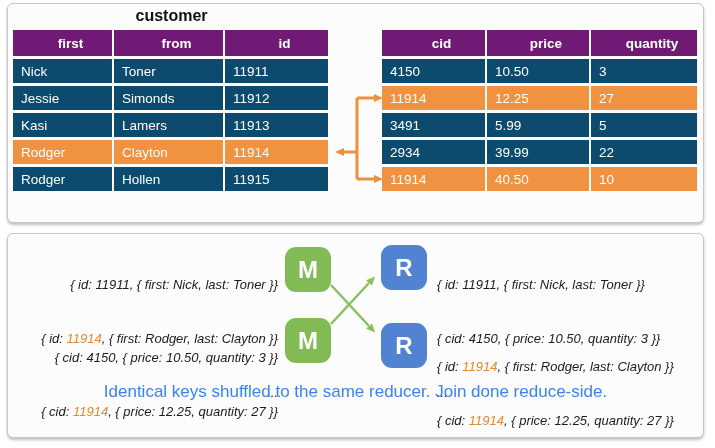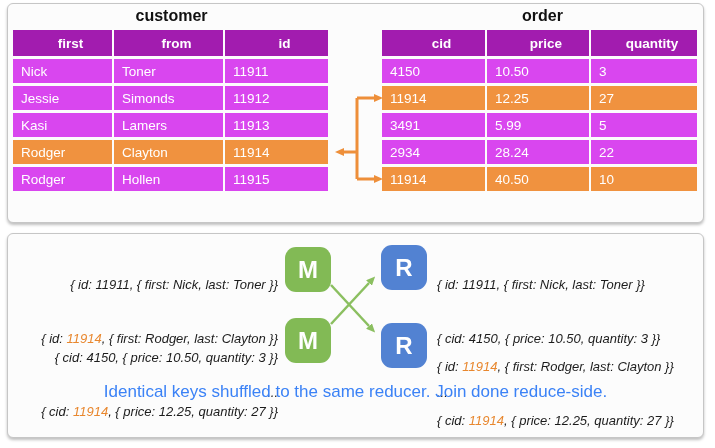--- a/index.html
+++ b/index.html
@@ -13,22 +13,22 @@
   .tbl-title{position:absolute;top:7px;font-size:16px;font-weight:bold;color:#111;text-align:center;}
   #customer-title{left:13px;width:317px;}
   #order-title{left:385px;width:315px;}
 
   .dtable{position:absolute;top:30px;display:grid;column-gap:2px;row-gap:3px;
           grid-template-rows:26px repeat(5,24px);}
   #customer-table{left:13px;grid-template-columns:99px 109px 103px;}
   #order-table{left:382px;grid-template-columns:103px 102px 106px;}
   .trow{display:contents;}
   .tcell{display:flex;align-items:center;color:#fff;font-size:13.5px;padding-left:8px;box-sizing:border-box;}
-  .thead .tcell{background:#a21caf;font-weight:bold;justify-content:center;padding-left:16px;}
-  .trow[data-variant="green"] .tcell{background:#d946ef;}
+  .thead .tcell{background:#701a75;font-weight:bold;justify-content:center;padding-left:16px;}
+  .trow[data-variant="green"] .tcell{background:#0c4a6e;}
   .trow[data-variant="orange"] .tcell{background:#f0923f;}
 
   .sql-line{position:absolute;left:7px;top:196px;width:697px;text-align:center;
             font-family:"DejaVu Sans Mono",monospace;font-size:18px;color:#111;white-space:pre;}
   .sql-bold{font-weight:bold;}
 
   svg{position:absolute;overflow:visible;}
   #join-arrows{left:326px;top:85px;}
   #shuffle-arrows{left:325px;top:240px;}
 
@@ -55,21 +55,20 @@
 </style>
 </head>
 <body>
 
 <div class="canvas">
 
   <div class="panel" id="panel-tables"></div>
   <div class="panel" id="panel-mapreduce"></div>
 
   <div class="tbl-title" id="customer-title">customer</div>
-  <div class="tbl-title" id="order-title">order</div>
 
   <div class="dtable" id="customer-table">
     <div class="trow thead">
       <div class="tcell">first</div>
       <div class="tcell">from</div>
       <div class="tcell">id</div>
     </div>
     <div class="trow" data-variant="green">
       <div class="tcell">Nick</div>
       <div class="tcell">Toner</div>
@@ -113,21 +112,21 @@
       <div class="tcell">12.25</div>
       <div class="tcell">27</div>
     </div>
     <div class="trow" data-variant="green">
       <div class="tcell">3491</div>
       <div class="tcell">5.99</div>
       <div class="tcell">5</div>
     </div>
     <div class="trow" data-variant="green">
       <div class="tcell">2934</div>
-      <div class="tcell">28.24</div>
+      <div class="tcell">39.99</div>
       <div class="tcell">22</div>
     </div>
     <div class="trow" data-variant="orange">
       <div class="tcell">11914</div>
       <div class="tcell">40.50</div>
       <div class="tcell">10</div>
     </div>
   </div>
 
   <svg id="join-arrows" width="66" height="105">

